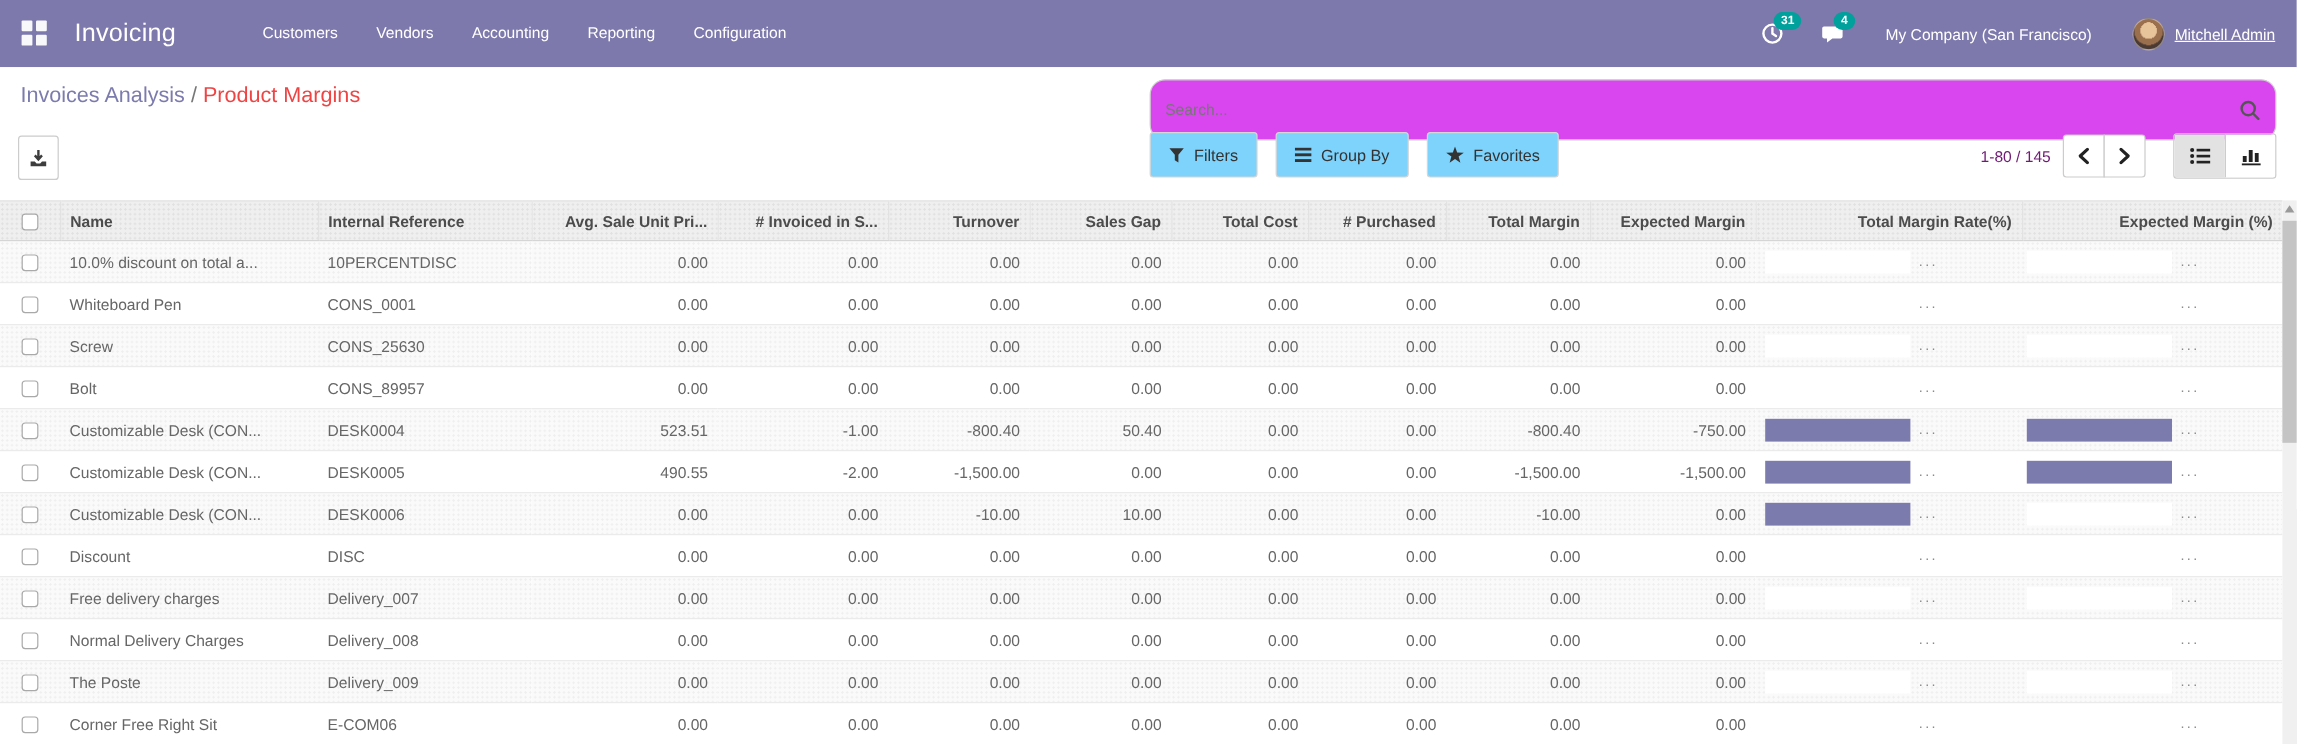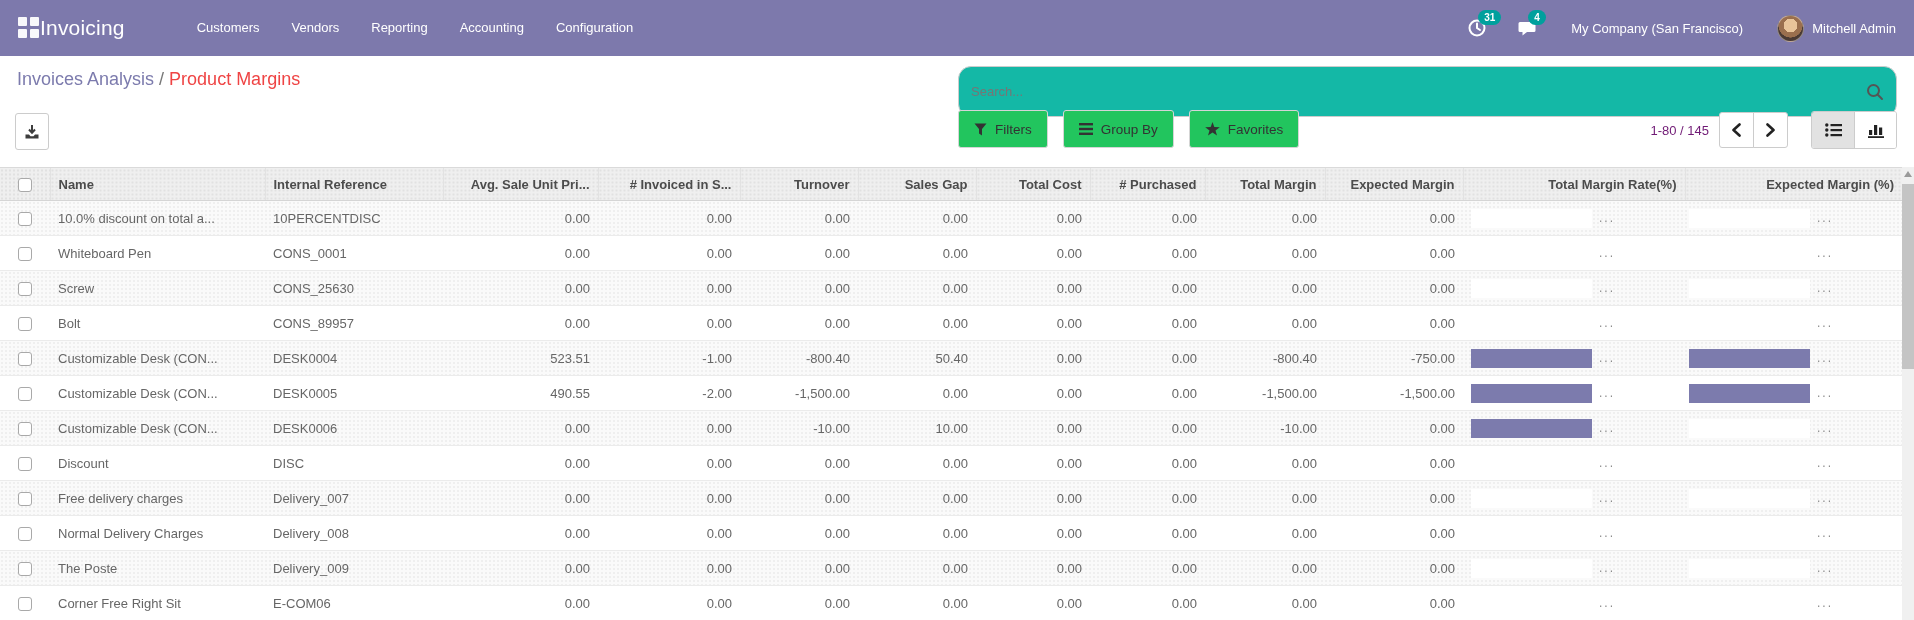--- a/index.html
+++ b/index.html
@@ -14,52 +14,52 @@
   }
 
   
   .topnav{
     height:56px; background:var(--nav-bg); display:flex; align-items:center;
     color:#fff; padding:0 18px;
   }
   .apps-btn{ width:22px; height:22px; display:grid; grid-template-columns:9px 9px;
     grid-template-rows:9px 9px; gap:3px; cursor:pointer; }
   .apps-btn .sq{ background:rgba(255,255,255,.95); border-radius:1px; }
-  .app-title{ font-size:21px; font-weight:400; letter-spacing:.2px; cursor:pointer;}
+  .app-title{ font-size:21px; font-weight:400; margin-left:22px; letter-spacing:.2px; cursor:pointer;}
   .menus{ display:flex; margin-left:56px; }
   .menu-item{ padding:0 16px; font-size:13px; line-height:56px; cursor:pointer; white-space:nowrap;}
   .nav-right{ margin-left:auto; display:flex; align-items:center; }
   .nav-icon-btn{ position:relative; margin-left:30px; cursor:pointer; display:flex; align-items:center;}
   .badge{ position:absolute; top:-8px; left:11px; background:var(--badge); color:#fff;
     font-size:10px; font-weight:bold; line-height:13px; padding:1px 6px; border-radius:9px; }
   .company{ margin-left:34px; font-size:13px; cursor:pointer; white-space:nowrap;text-align:right;}
-  .user-menu{ margin-left:34px; display:flex; align-items:center; cursor:pointer;}
+  .user-menu{ margin-left:34px; display:flex; align-items:center; cursor:pointer;text-decoration:underline;}
   .avatar{ width:27px; height:27px; border-radius:50%; overflow:hidden; display:inline-block;
     background:radial-gradient(circle at 50% 38%, #e8c49a 0 34%, #9a6f4e 35% 60%, #4a3a33 61%);
     border:1px solid rgba(255,255,255,.4); }
   .user-name{ margin-left:8px; font-size:13px; white-space:nowrap;}
 
   
   .control-panel{ position:relative; height:111px; background:#fff; }
   .breadcrumb{ position:absolute; left:17px; top:13px; font-size:18px; white-space:nowrap;}
   .breadcrumb .bc-link{ color:var(--link); cursor:pointer; }
   .breadcrumb .bc-sep{ color:#777; }
   .breadcrumb .bc-current{ color:#ef4444; }
   .searchbox{ position:absolute; left:958px; top:10px; width:939px; height:51px;
-    border:1px solid #ccc; border-radius:13px; display:flex; align-items:center; background:#14b8a6;}
+    border:1px solid #ccc; border-radius:13px; display:flex; align-items:center; background:#d946ef;}
   .searchbox input{ flex:1; border:none; outline:none; font-size:13px; padding:0 12px;
     color:#333; font-family:inherit; background:transparent;}
   .searchbox input::placeholder{ color:#767676; }
   .search-mag{ padding:0 12px; display:flex; align-items:center; cursor:pointer;}
 
   .export-btn{ position:absolute; left:15px; top:57px; width:34px; height:37px;
     border:1px solid #ccc; border-radius:3px; background:#fff; display:flex;
     align-items:center; justify-content:center; cursor:pointer;}
   .filter-group{ position:absolute; left:958px; top:54px; display:flex; gap:15px;}
-  .cp-btn{ height:38px; border:1px solid #d5d5d5; border-radius:3px; background:#22c55e;
+  .cp-btn{ height:38px; border:1px solid #d5d5d5; border-radius:3px; background:#7dd3fc;
     font-size:13.5px; color:#333; padding:0 15px; display:flex; align-items:center; gap:8px;
     cursor:pointer; font-family:inherit; white-space:nowrap;}
   .cp-right{ position:absolute; top:55px; right:17px; display:flex; align-items:center;}
   .pager-text{ font-size:13px; color:#701a75; margin-right:10px; white-space:nowrap;}
   .pager-btns{ display:flex; }
   .pager-btn{ width:35px; height:36px; border:1px solid #ccc; background:#fff; display:flex;
     align-items:center; justify-content:center; cursor:pointer;}
   .pager-btn.prev{ border-radius:3px 0 0 3px; }
   .pager-btn.next{ border-radius:0 3px 3px 0; margin-left:-1px;}
   .view-switcher{ display:flex; margin-left:23px; border:1px solid #ccc; border-radius:3px; overflow:hidden;}
@@ -115,22 +115,22 @@
   <div class="apps-btn">
     <span class="sq"></span>
     <span class="sq"></span>
     <span class="sq"></span>
     <span class="sq"></span>
   </div>
   <div class="app-title">Invoicing</div>
   <nav class="menus">
       <span class="menu-item">Customers</span>
       <span class="menu-item">Vendors</span>
+      <span class="menu-item">Accounting</span>
       <span class="menu-item">Reporting</span>
-      <span class="menu-item">Accounting</span>
       <span class="menu-item">Configuration</span>
     </nav>
   <div class="nav-right">
     <div class="nav-icon-btn">
       <span>
         <svg width="20" height="20" viewBox="0 0 20 20">
             <circle cx="10" cy="10" r="7.5" fill="none" stroke="#fff" stroke-width="2"></circle>
             <path d="M10 5.5 V10 L13 12" fill="none" stroke="#fff" stroke-width="2" stroke-linecap="round"></path>
           </svg>
       </span>

